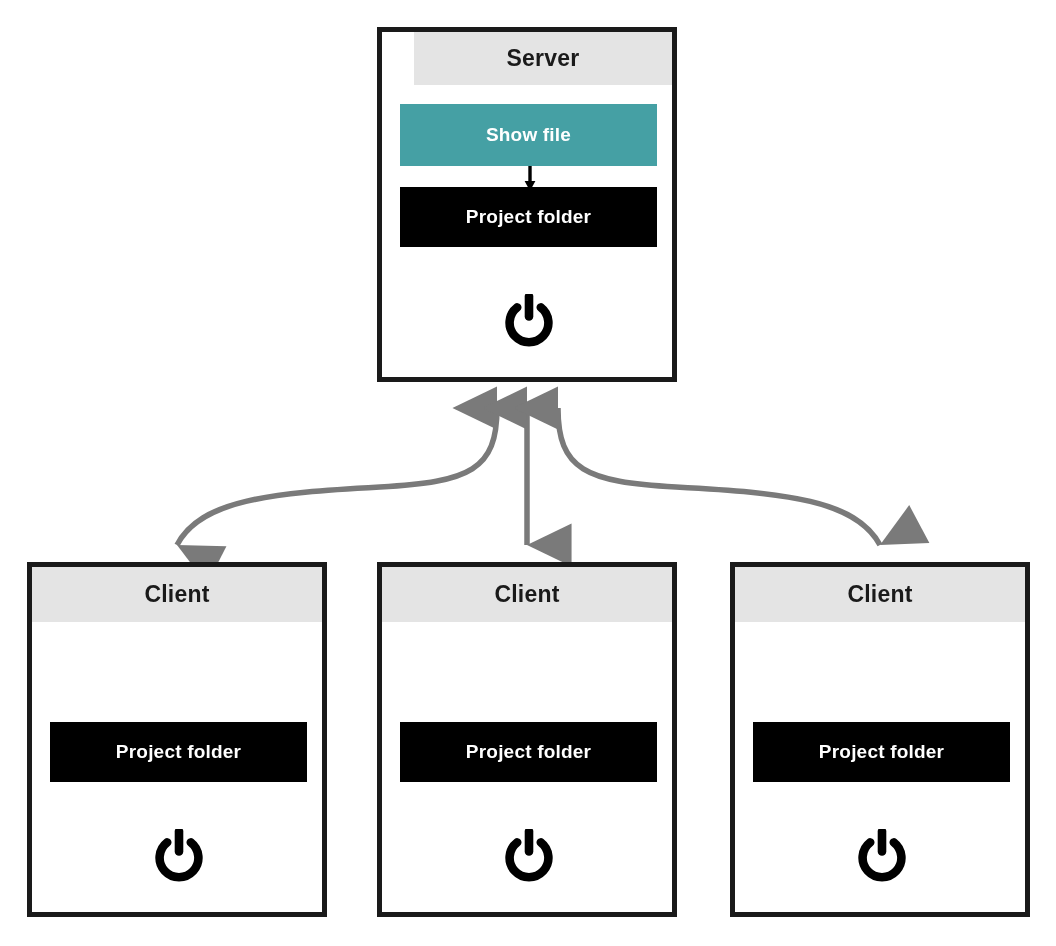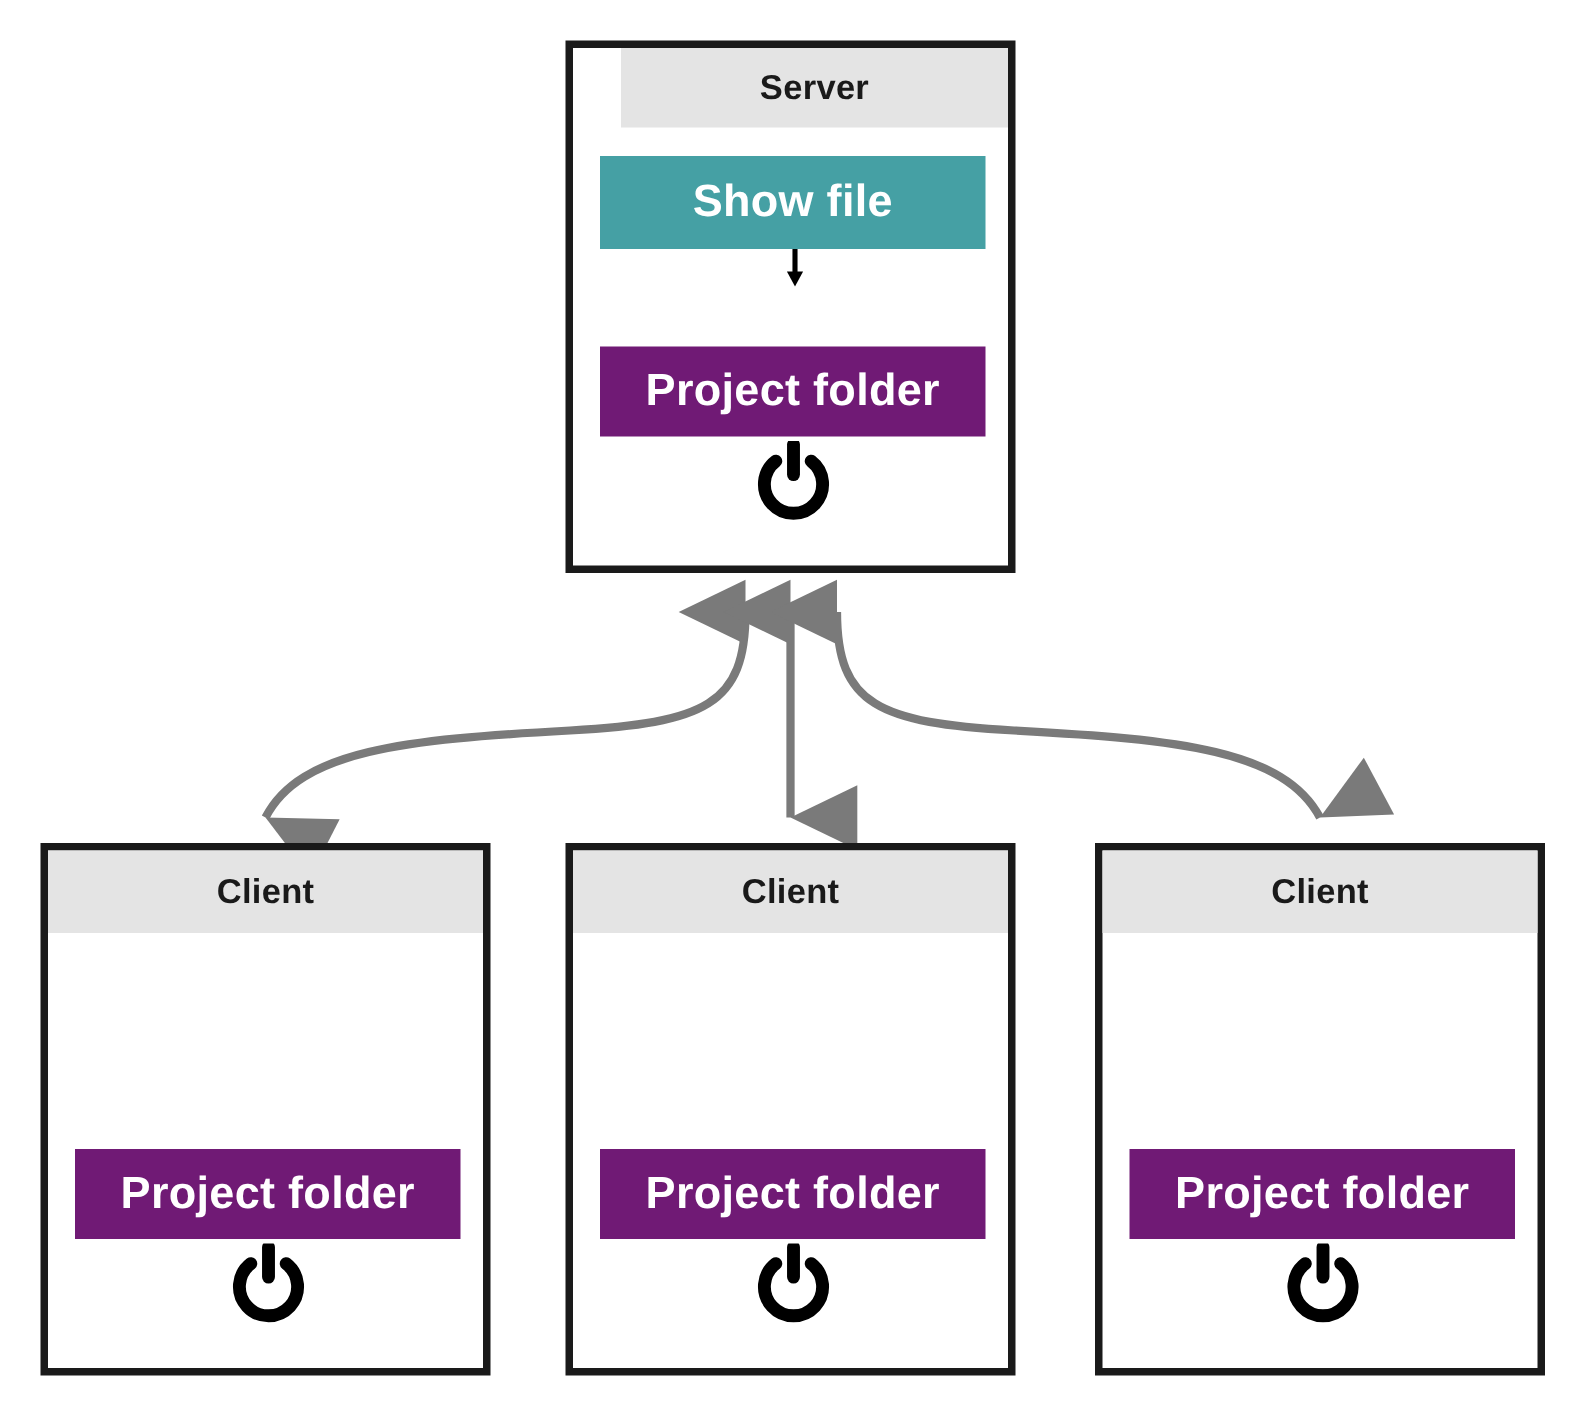--- a/index.html
+++ b/index.html
@@ -45,27 +45,27 @@
 
   
   .bar {
     position: absolute;
     display: flex;
     align-items: center;
     justify-content: center;
     box-sizing: border-box;
   }
   .bar-label {
-    font-size: 30px;
+    font-size: 19px;
     font-weight: bold;
     color: #ffffff;
     letter-spacing: 0.2px;
   }
   .bar-teal  { background: #45a0a4; }
-  .bar-amber { background: #701a75; margin-top: 44px; }
+  .bar-amber { background: #000000; }
 
   
   .inner-arrow {
     position: absolute;
     z-index: 4;
   }
 
   
   .power-icon {
     position: absolute;

